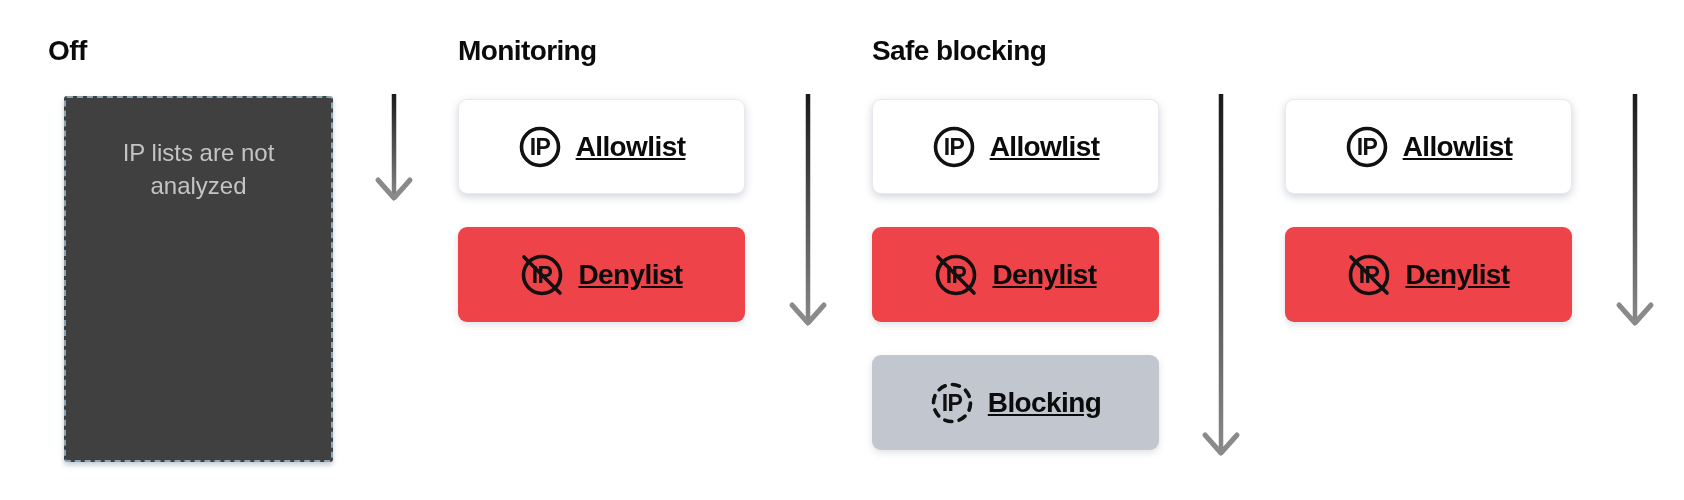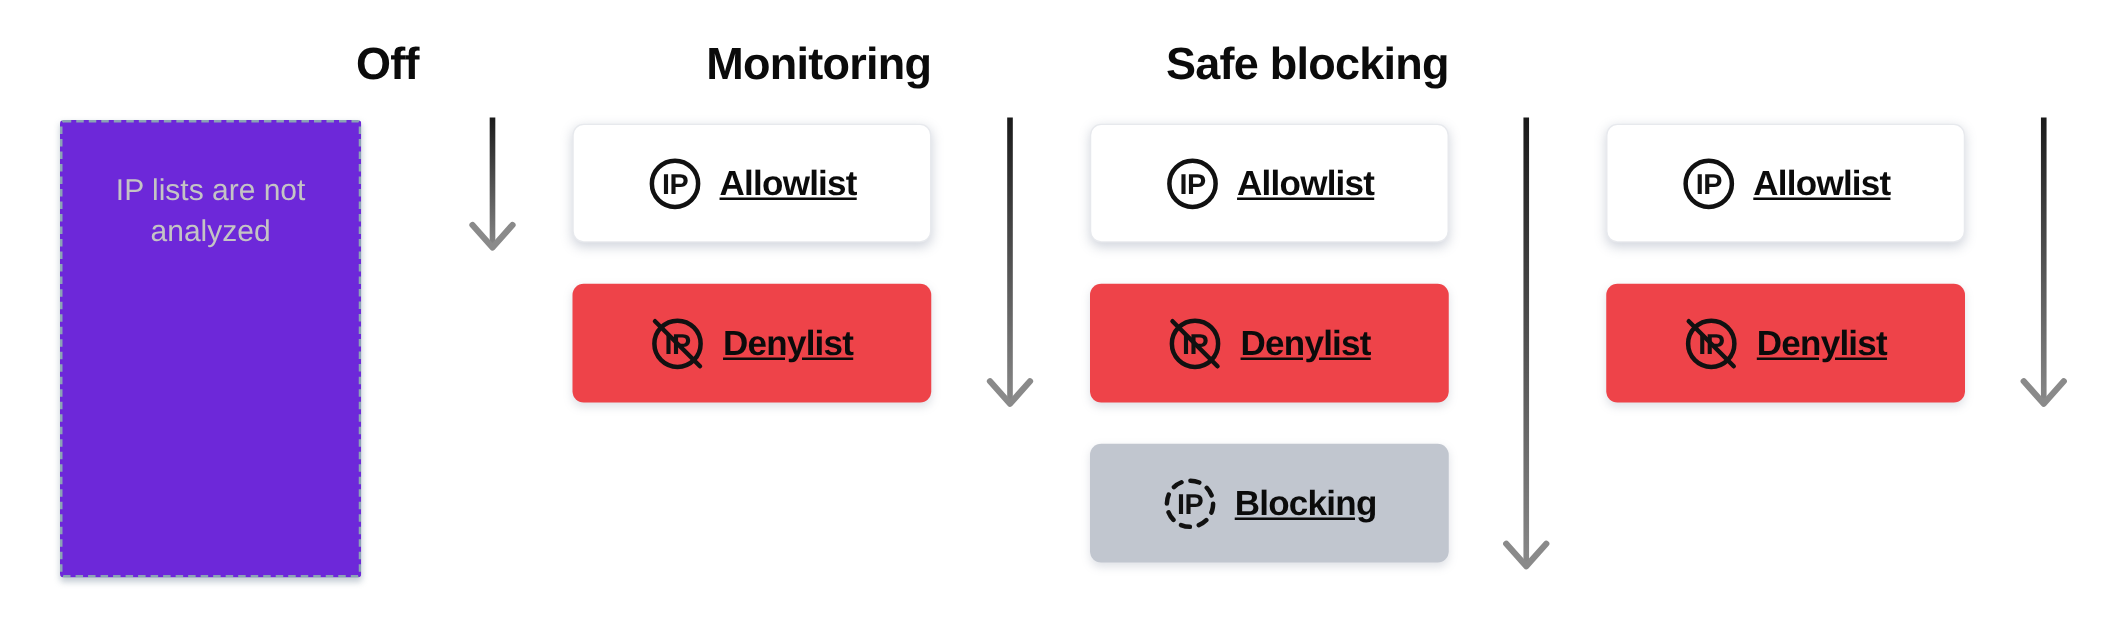--- a/index.html
+++ b/index.html
@@ -19,30 +19,30 @@
     overflow:hidden;
   }
   .column{position:absolute;top:0;width:287px;height:100%;}
   .col-off{left:48px;}
   .col-monitoring{left:458px;}
   .col-safe-blocking{left:872px;}
   .col-blocking{left:1285px;}
 
   .col-title{
     position:absolute;top:34px;left:0;right:0;margin:0;
-    text-align:right;
-    font-size:36px;line-height:34px;font-weight:700;
+    text-align:left;
+    font-size:28px;line-height:34px;font-weight:700;
     letter-spacing:-0.6px;color:var(--ink);
   }
 
   .off-box{
-    position:absolute;left:0;top:96px;
-    width:241px;height:366px;
+    position:absolute;left:16px;top:96px;
+    width:269px;height:366px;
     box-sizing:border-box;
-    background:#6d28d9;
+    background:#404040;
     border:2.5px dashed var(--dash);
     border-radius:3px;
     box-shadow:0 3px 5px rgba(125,142,160,.45);
   }
   .off-note{
     margin:38px 20px 0;
     text-align:center;
     font-size:24px;line-height:33px;
     color:var(--note);
   }

